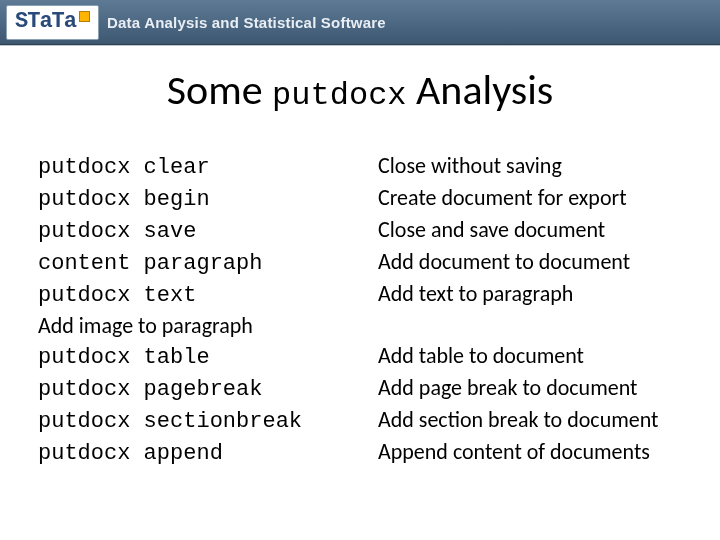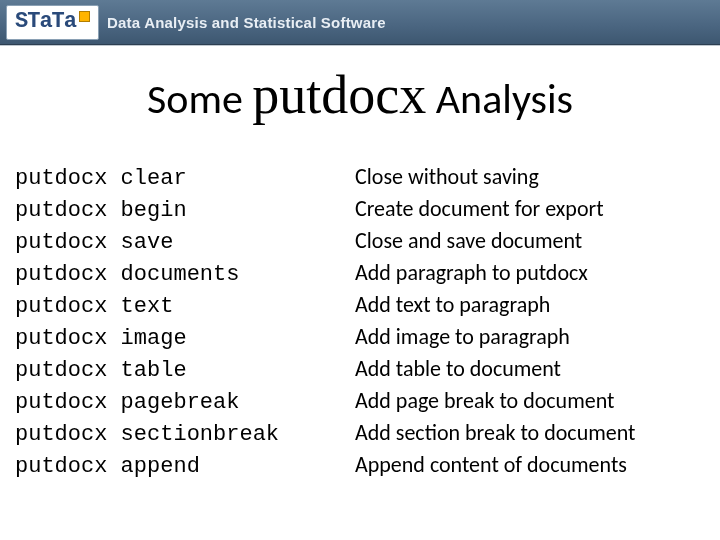--- a/index.html
+++ b/index.html
@@ -3,22 +3,22 @@
 <meta charset="utf-8">
 <style>
   html,body{margin:0;padding:0;width:720px;height:540px;background:#fff;font-family:Calibri,Arial,sans-serif;color:#000;overflow:hidden}
   .header{height:44px;background:linear-gradient(#5e7a94,#4a6580 60%,#3d5770);display:flex;align-items:center;border-bottom:1px solid #2c3e50}
   .logo-box{background:#fff;margin:4px 0 4px 6px;padding:2px 8px 3px 8px;border:1px solid #8aa0b4;border-radius:2px;display:flex;align-items:center;height:28px}
   .logo-text{font-family:"Courier New",monospace;font-weight:bold;font-size:22px;color:#2a4a7a;letter-spacing:-1px}
   .logo-badge{width:9px;height:9px;background:#ffb400;border:1px solid #b27d00;margin-left:3px;margin-top:-10px}
   .tagline{color:#e8eef4;font-size:15px;font-weight:bold;margin-left:8px;font-family:Arial,sans-serif;letter-spacing:0.2px}
   .hr{height:1px;background:#bfc8d0}
   .title{font-family:Calibri,"Segoe UI",Arial,sans-serif;font-size:42px;text-align:center;margin-top:18px;margin-bottom:36px}
-  .title .mono{font-family:Liberation Serif, serif;font-size:54px}
-  .commands{margin-left:15px}
+  .title .mono{font-family:Liberation Mono, monospace;font-size:32px}
+  .commands{margin-left:38px}
   .row{display:flex;align-items:baseline;line-height:30px;font-size:22px}
   .cmd{font-family:"Courier New",monospace;white-space:pre;width:340px}
   .desc{font-family:Calibri,Arial,sans-serif}
 </style>
 </head>
 <body>
 
 <div class="header">
   <div class="logo-box">
     <span class="logo-text">STaTa</span>
@@ -39,29 +39,28 @@
     </div>
     <div class="row">
       <span class="cmd">putdocx begin</span>
       <span class="desc">Create document for export</span>
     </div>
     <div class="row">
       <span class="cmd">putdocx save</span>
       <span class="desc">Close and save document</span>
     </div>
     <div class="row">
-      <span class="cmd">putdocx documents</span>
-      <span class="desc">Add paragraph to putdocx</span>
+      <span class="cmd">content paragraph</span>
+      <span class="desc">Add document to document</span>
     </div>
     <div class="row">
       <span class="cmd">putdocx text</span>
       <span class="desc">Add text to paragraph</span>
     </div>
     <div class="row">
-      <span class="cmd">putdocx image</span>
       <span class="desc">Add image to paragraph</span>
     </div>
     <div class="row">
       <span class="cmd">putdocx table</span>
       <span class="desc">Add table to document</span>
     </div>
     <div class="row">
       <span class="cmd">putdocx pagebreak</span>
       <span class="desc">Add page break to document</span>
     </div>

